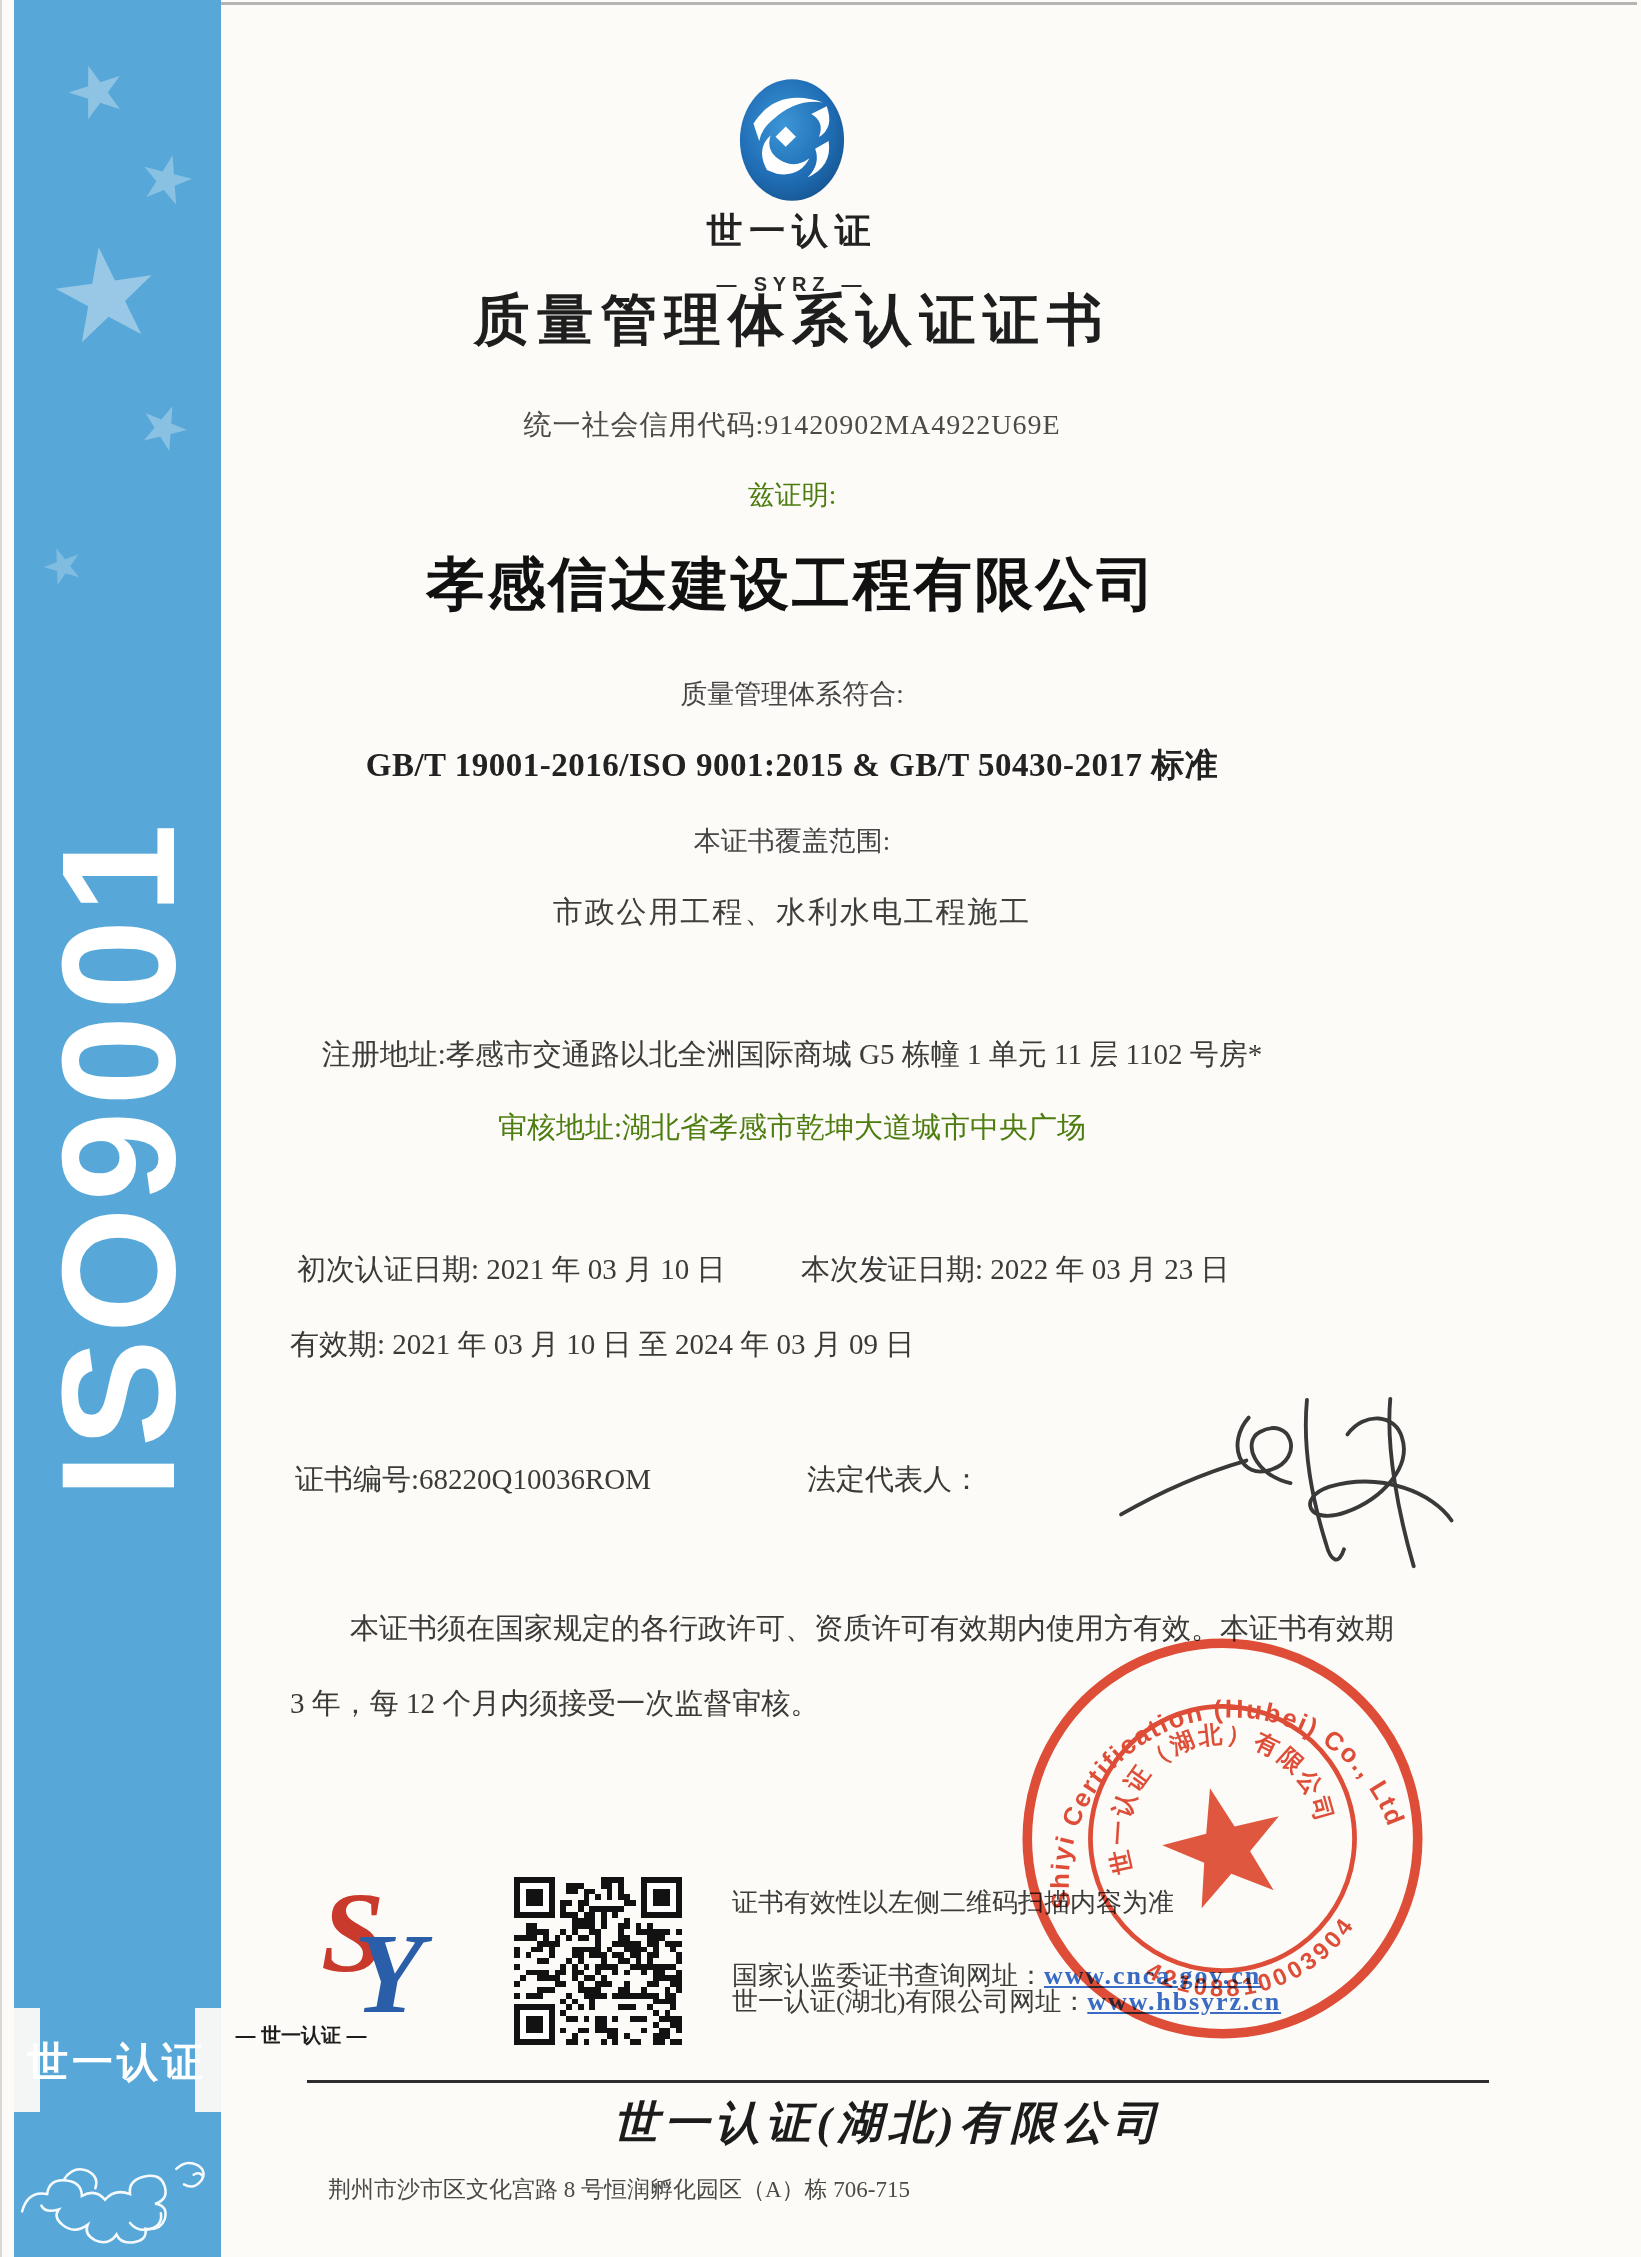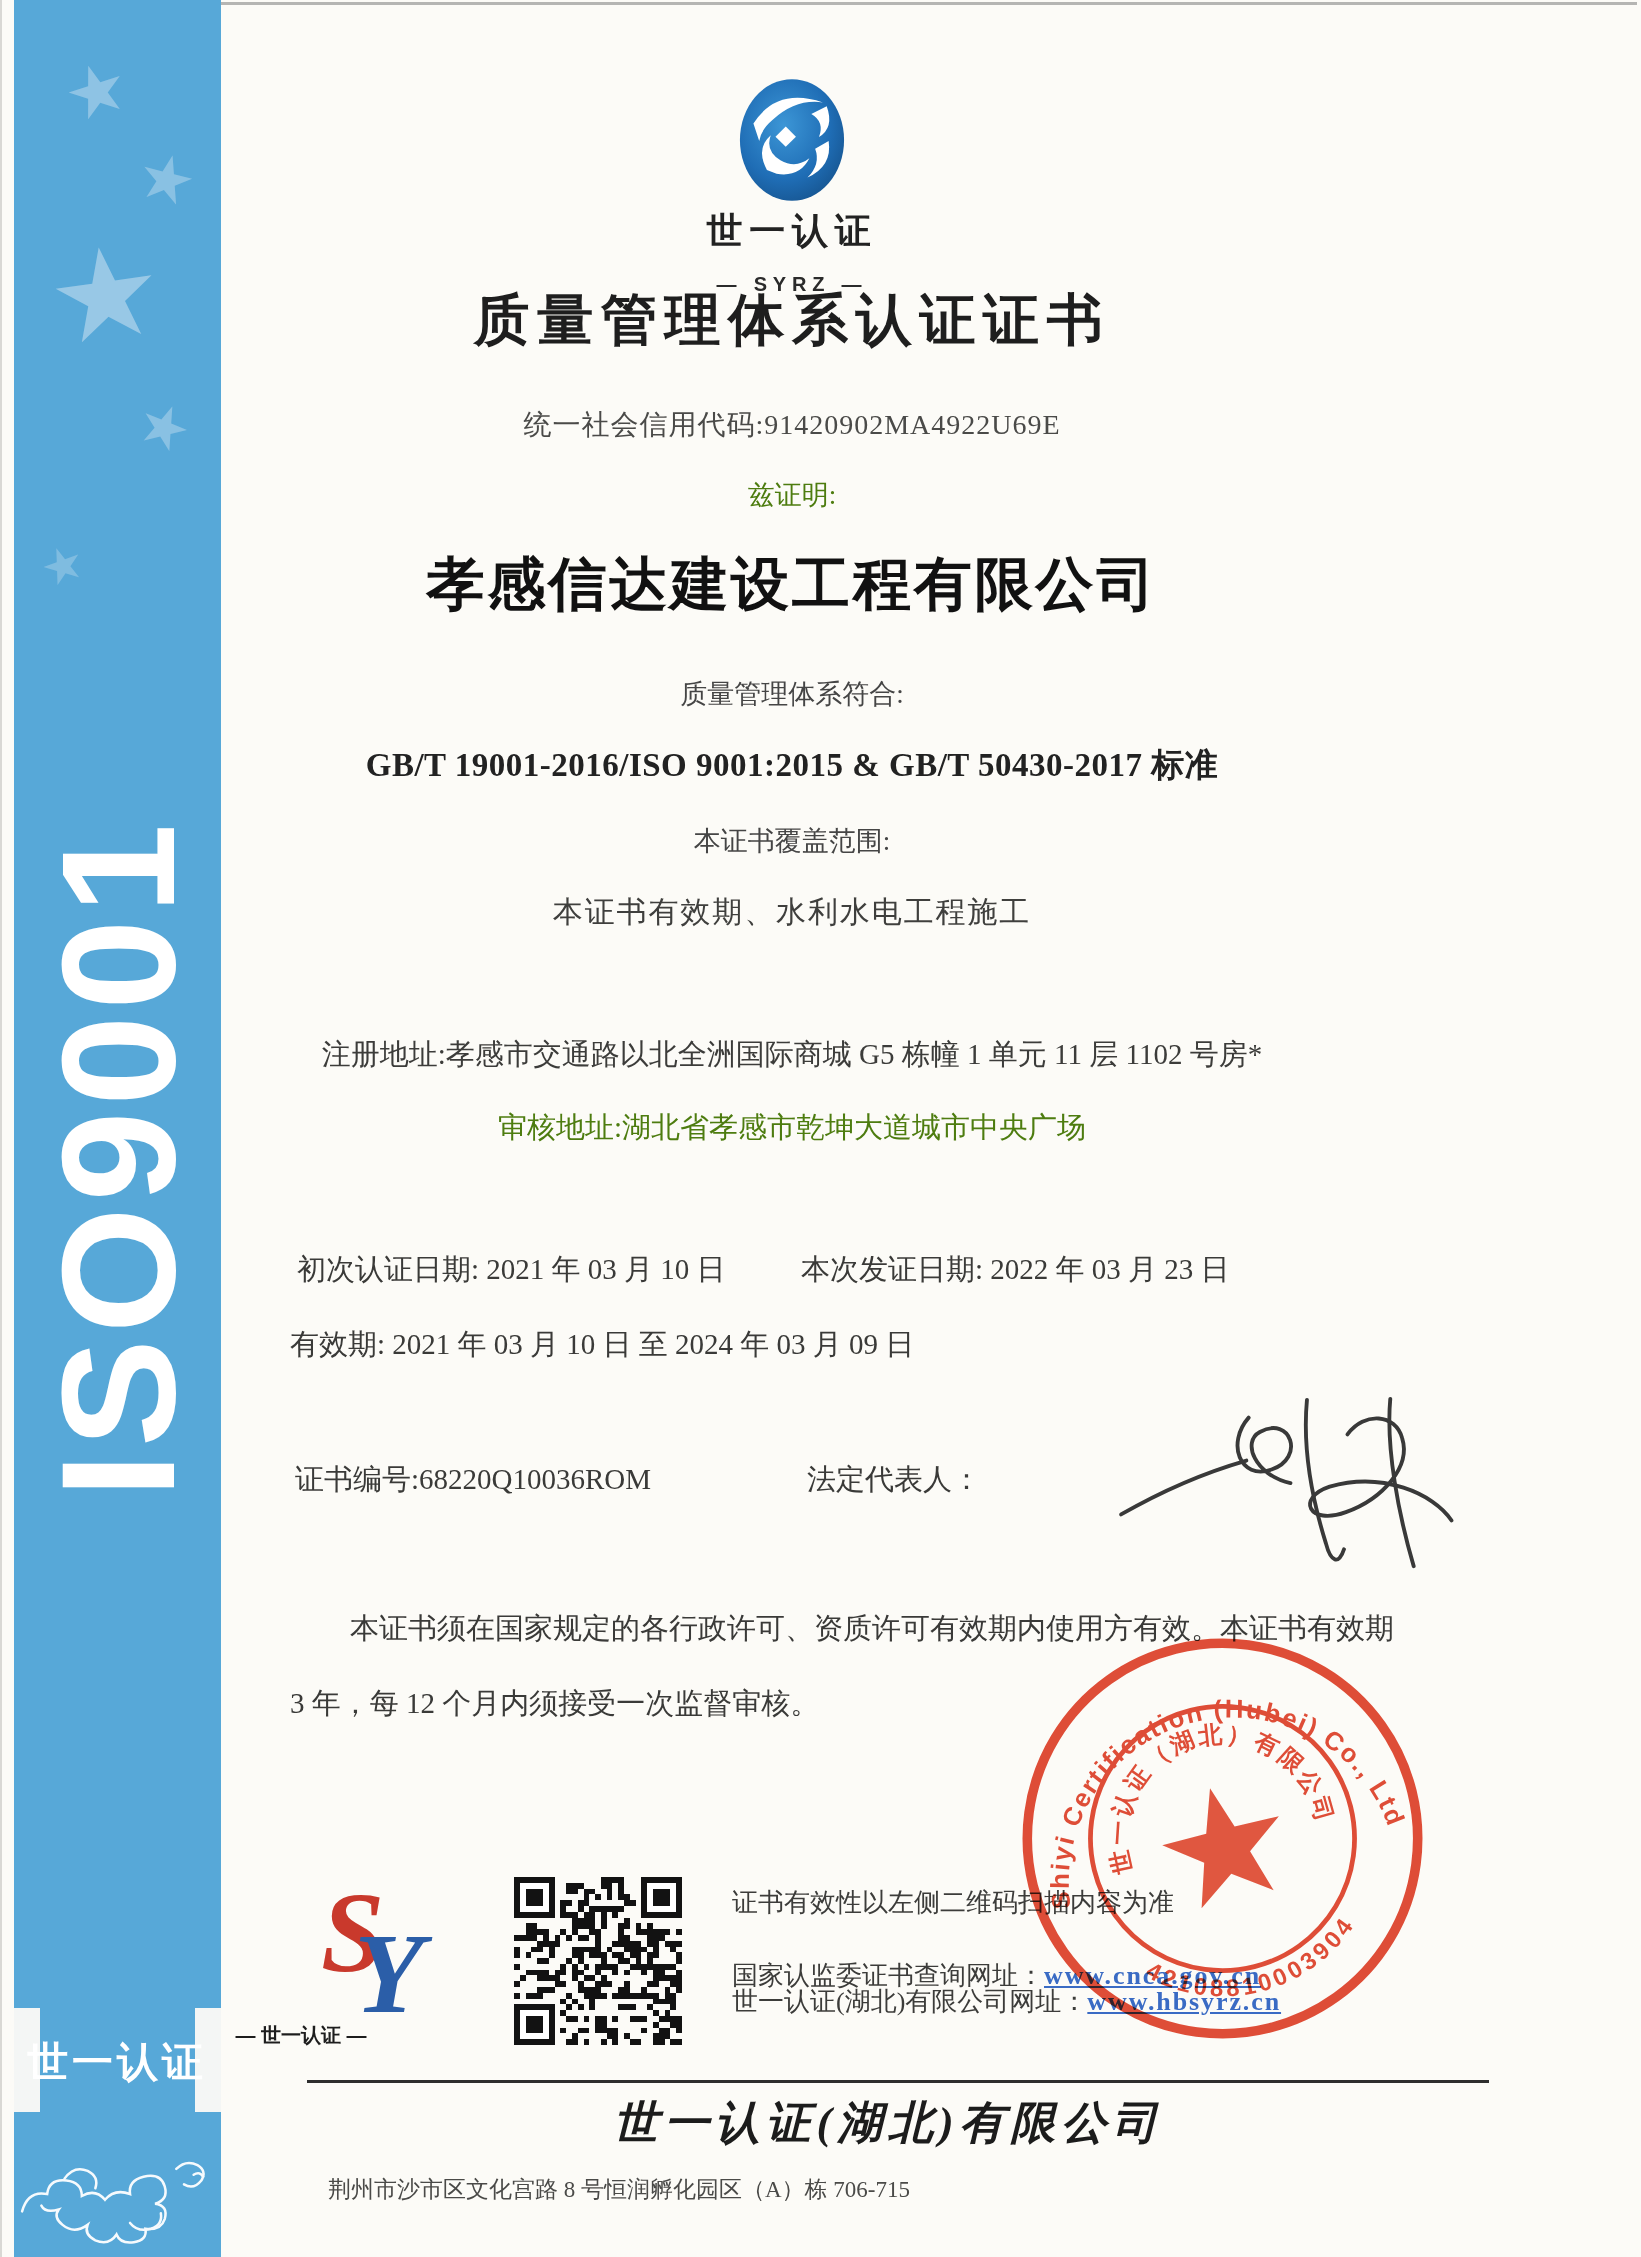--- a/index.html
+++ b/index.html
@@ -128,21 +128,21 @@
     <div class="logo-sub">— SYRZ —</div>
   </div>
 
   <div class="cline title">质量管理体系认证证书</div>
   <div class="cline credit">统一社会信用代码:91420902MA4922U69E</div>
   <div class="cline certify">兹证明:</div>
   <div class="cline company">孝感信达建设工程有限公司</div>
   <div class="cline conform">质量管理体系符合:</div>
   <div class="cline standard">GB/T 19001-2016/ISO 9001:2015 &amp; GB/T 50430-2017 标准</div>
   <div class="cline scopelbl">本证书覆盖范围:</div>
-  <div class="cline scope">本证书有效期、水利水电工程施工</div>
+  <div class="cline scope">市政公用工程、水利水电工程施工</div>
   <div class="cline regaddr">注册地址:孝感市交通路以北全洲国际商城 G5 栋幢 1 单元 11 层 1102 号房*</div>
   <div class="cline auditaddr">审核地址:湖北省孝感市乾坤大道城市中央广场</div>
 
   <div class="abs datecell" style="left:297px; top:1250px;">初次认证日期: 2021 年 03 月 10 日</div>
   <div class="abs datecell" style="left:801px; top:1250px;">本次发证日期: 2022 年 03 月 23 日</div>
   <div class="abs datecell" style="left:290px; top:1325px;">有效期: 2021 年 03 月 10 日 至 2024 年 03 月 09 日</div>
 
   <div class="abs datecell" style="left:295px; top:1460px;">证书编号:68220Q10036ROM</div>
   <div class="abs datecell" style="left:807px; top:1460px;">法定代表人：</div>
 

